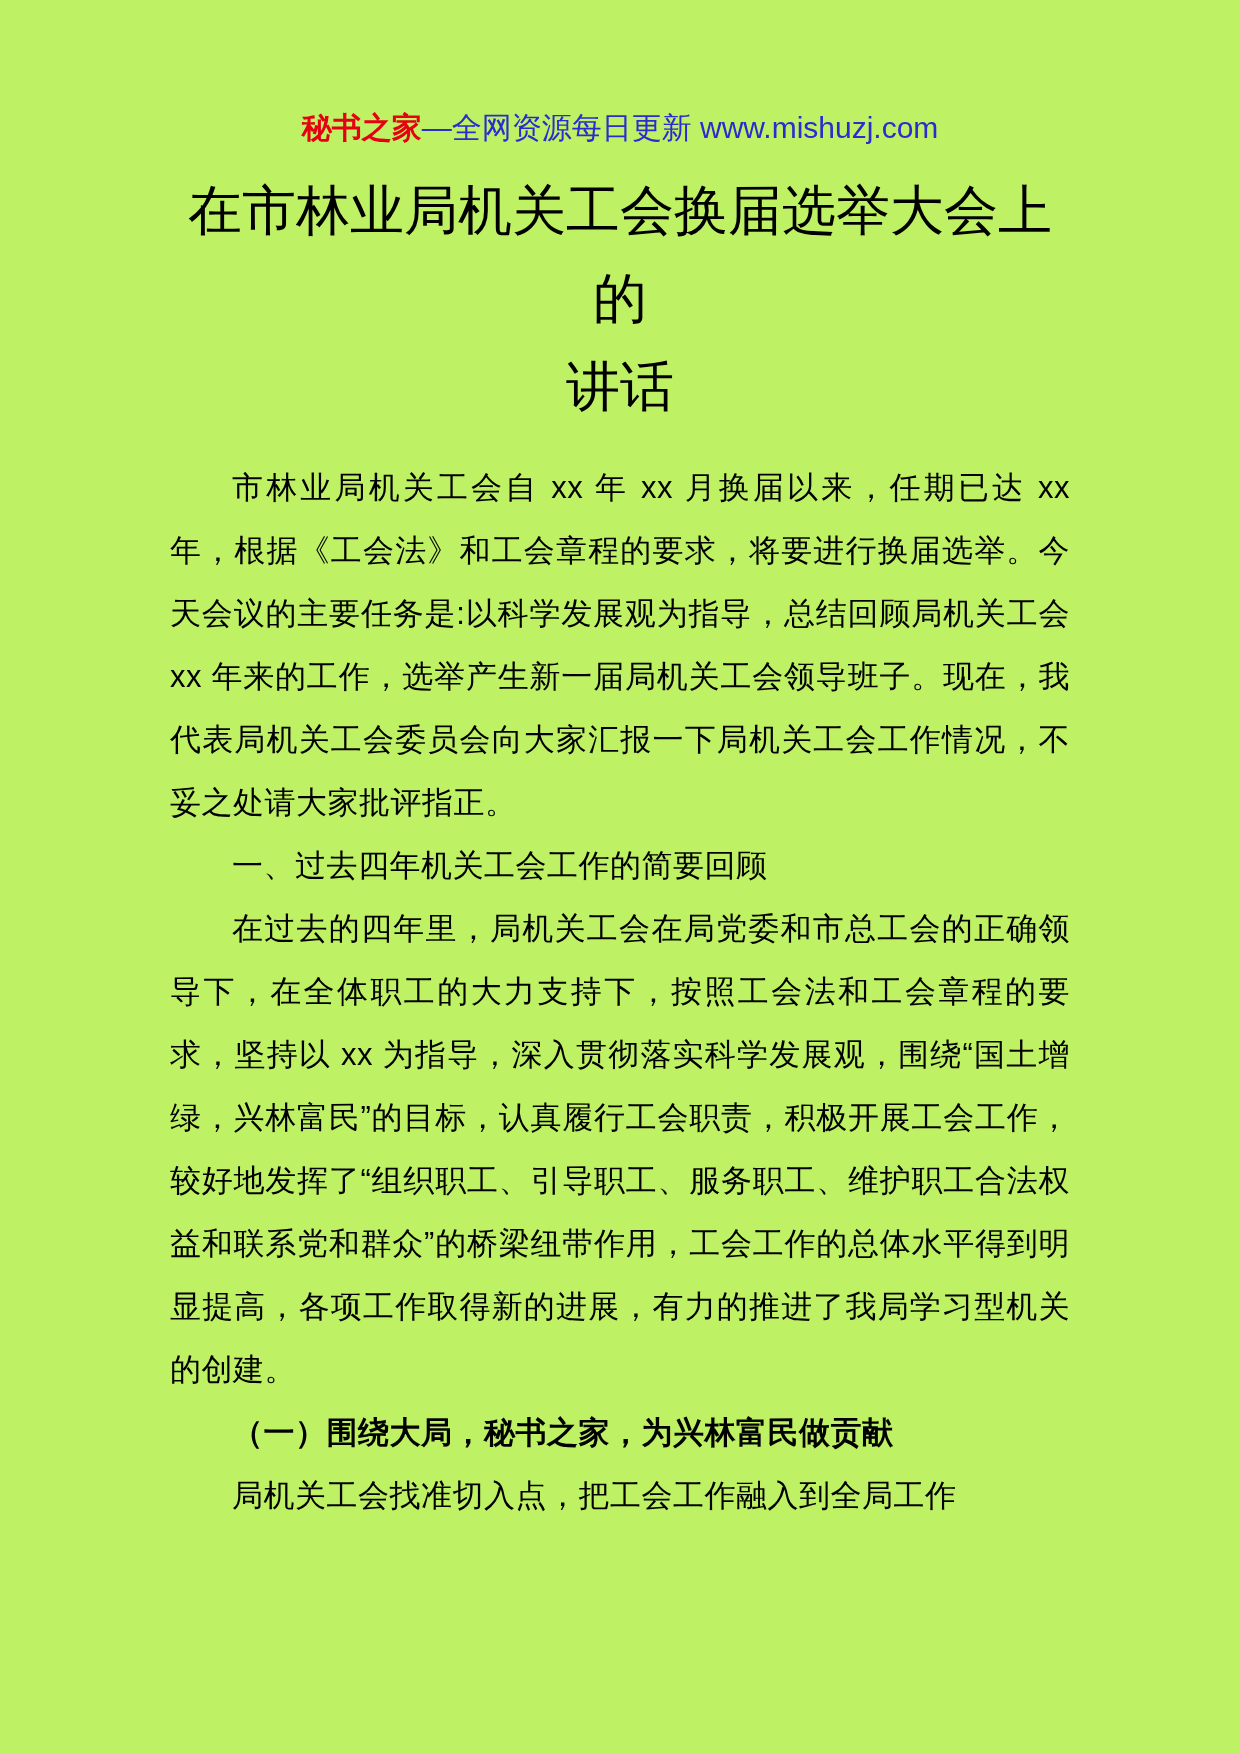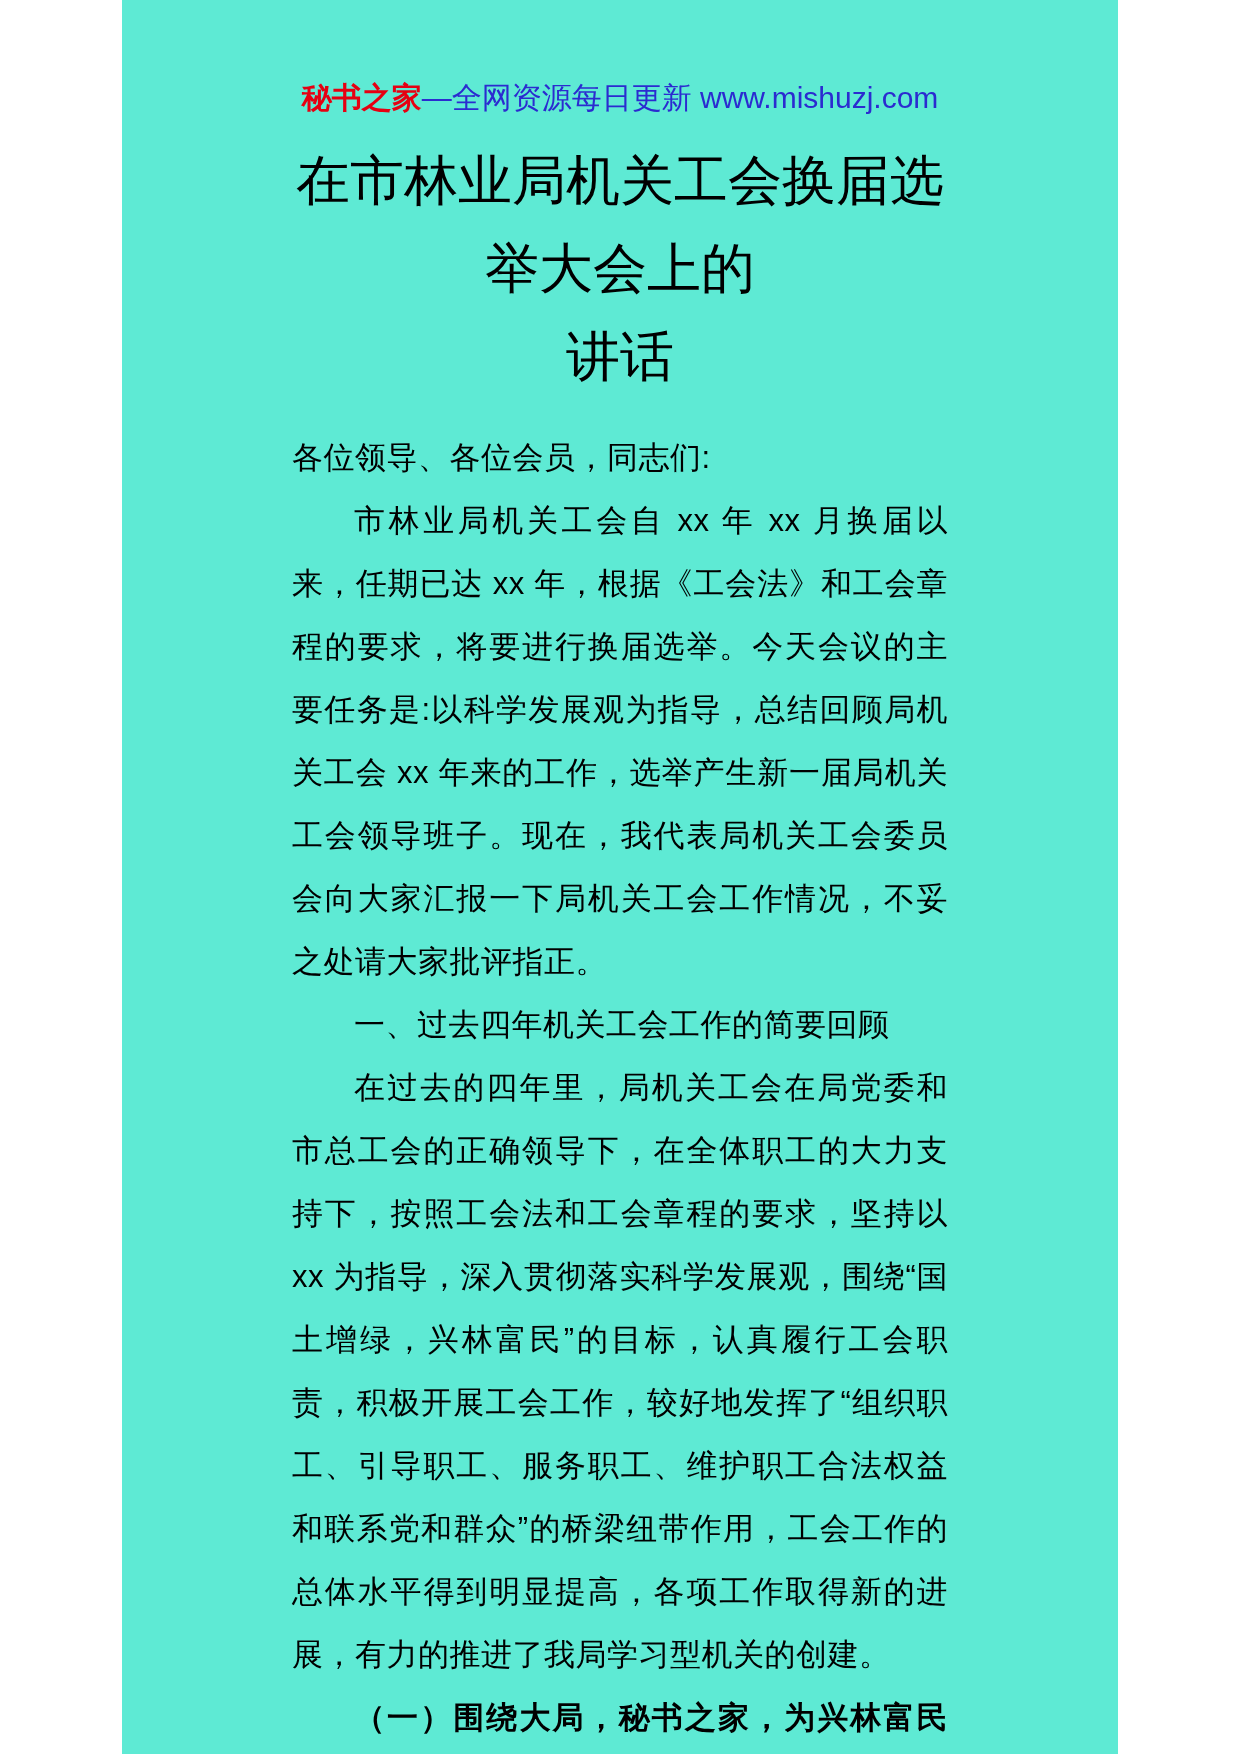--- a/index.html
+++ b/index.html
@@ -2,28 +2,28 @@
 <html><head>
 <meta charset="utf-8">
 <style>
   html, body {
     margin: 0;
     padding: 0;
     background: #ffffff;
   }
   .page {
     position: relative;
-    width: 996px;
+    width: 1240px;
     height: 1754px;
     margin: 0 auto;
-    background: #5eead4;
+    background: #bef264;
     font-family: "Liberation Sans", "DejaVu Sans", sans-serif;
     color: #000000;
     box-sizing: border-box;
-    padding: 76px 170px 0 170px;
+    padding: 106px 170px 0 170px;
     overflow: hidden;
   }
   .doc-header {
     text-align: center;
     font-size: 30px;
     line-height: 44px;
     margin-bottom: 16px;
     white-space: nowrap;
   }
   .brand {
@@ -73,20 +73,20 @@
   <div class="doc-header">
     <span class="brand">秘书之家</span><span class="header-rest">—全网资源每日更新 </span><span class="header-url">www.mishuzj.com</span>
   </div>
 
   <div class="doc-title">
     <span class="title-line">在市林业局机关工会换届选举大会上的</span>
     <span class="title-line">讲话</span>
   </div>
 
   <div class="doc-body">
-    <p class="para">各位领导、各位会员，同志们:</p>
     <p class="para indent">市林业局机关工会自 xx 年 xx 月换届以来，任期已达 xx 年，根据《工会法》和工会章程的要求，将要进行换届选举。今天会议的主要任务是:以科学发展观为指导，总结回顾局机关工会 xx 年来的工作，选举产生新一届局机关工会领导班子。现在，我代表局机关工会委员会向大家汇报一下局机关工会工作情况，不妥之处请大家批评指正。</p>
     <p class="para indent">一、过去四年机关工会工作的简要回顾</p>
     <p class="para indent">在过去的四年里，局机关工会在局党委和市总工会的正确领导下，在全体职工的大力支持下，按照工会法和工会章程的要求，坚持以 xx 为指导，深入贯彻落实科学发展观，围绕“国土增绿，兴林富民”的目标，认真履行工会职责，积极开展工会工作，较好地发挥了“组织职工、引导职工、服务职工、维护职工合法权益和联系党和群众”的桥梁纽带作用，工会工作的总体水平得到明显提高，各项工作取得新的进展，有力的推进了我局学习型机关的创建。</p>
     <p class="para indent bold">（一）围绕大局，秘书之家，为兴林富民做贡献</p>
+    <p class="para indent">局机关工会找准切入点，把工会工作融入到全局工作</p>
   </div>
 
 </div>
 
 </body></html>

